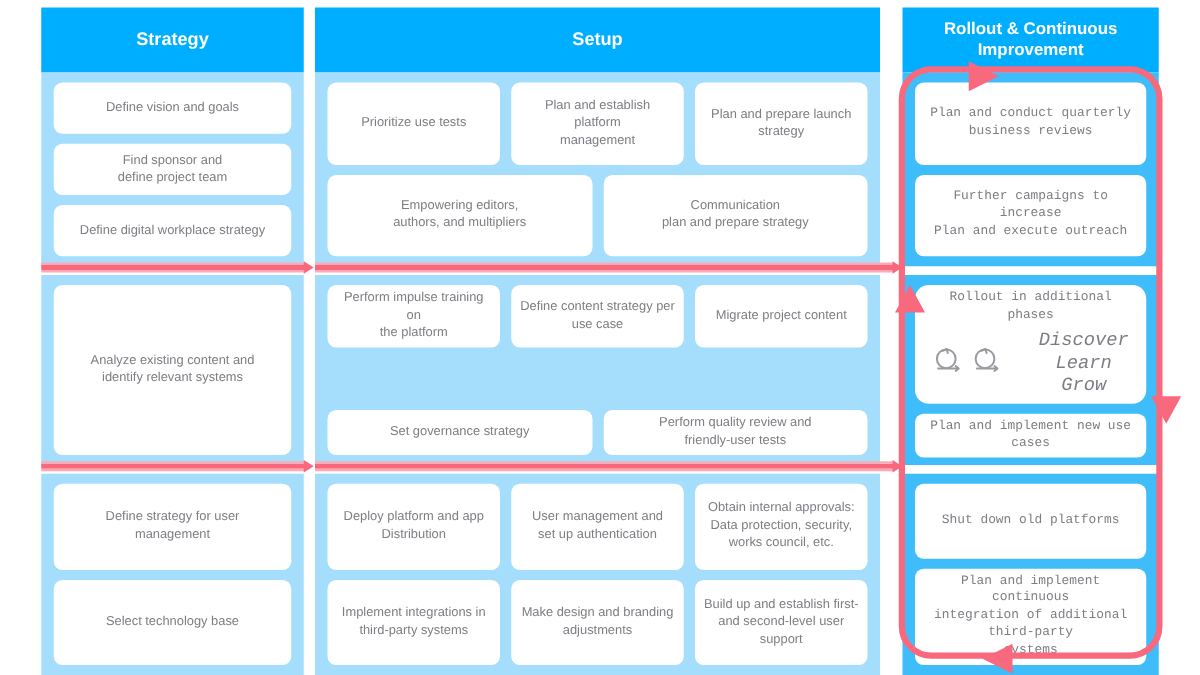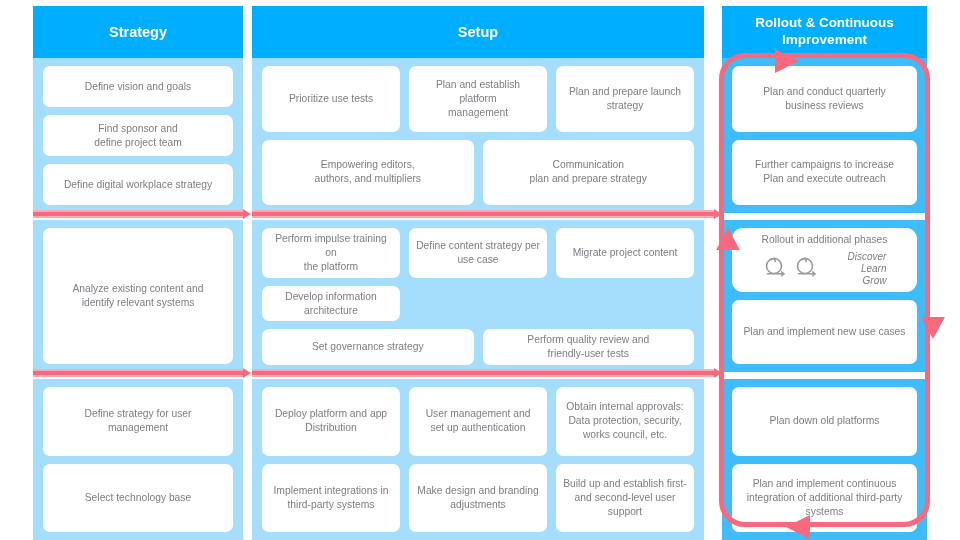--- a/index.html
+++ b/index.html
@@ -25,21 +25,21 @@
     text-align:center;
     color:#ffffff;font-weight:bold;font-size:14.5px;line-height:1.25;
     padding:0 6px;box-sizing:border-box;
   }
   #col-rollout .col-header{font-size:13.5px;}
 
   .col-body{position:absolute;left:0;right:0;top:52px;bottom:0;}
 
   
   .band{position:absolute;left:0;right:0;background:#A5DEFC;}
-  #col-rollout .band{background:#3FBDFA;}
+  #col-rollout .band{background:#3FBDFA;font-family:Liberation Mono, monospace;}
 
   .band-1{top:0px;height:155px;padding-left:16px;}
   .band-2{top:162px;height:152px;}
   .band-3{top:321px;height:161px;}
 
   .band-inner{position:absolute;inset:0;padding:8px 10px;box-sizing:border-box;
     display:flex;flex-direction:column;gap:8px;}
   .band-row{display:flex;gap:9px;flex:1;}
 
   .card{
@@ -50,21 +50,21 @@
     padding:4px 7px;box-sizing:border-box;
     flex:1;
   }
 
   
   .card-cycle{flex-direction:column;justify-content:center;gap:4px;border-radius:11px;}
   .cycle-title{color:#7d7d83;font-size:10.3px;}
   .cycle-row{display:flex;align-items:center;gap:7px;}
   .cycle-icons{display:flex;gap:5px;}
   .cycle-words{display:flex;flex-direction:column;font-style:italic;
-    color:#7d7d83;font-size:10px;line-height:1.22;text-align:right;margin-left:21px;}
+    color:#7d7d83;font-size:15px;line-height:1.22;text-align:center;margin-left:21px;}
 
   
   .harrow{position:absolute;height:10px;}
   .harrow .bar{position:absolute;left:0;right:7px;top:3px;height:4px;background:#F8697E;}
   .harrow .bar::before{content:"";position:absolute;left:0;right:0;top:-2px;height:2px;background:#FBAAB6;}
   .harrow .bar::after{content:"";position:absolute;left:0;right:0;bottom:-2px;height:2px;background:#FBAAB6;}
   .harrow .head{position:absolute;right:0;top:0;width:0;height:0;
     border-left:8px solid #F8697E;border-top:5px solid transparent;border-bottom:5px solid transparent;}
 
   #arrow-a-left{left:33px;width:218px;top:209px;}
@@ -152,21 +152,20 @@
       </div>
 
       <div class="band band-2">
         <div class="band-inner">
           <div class="band-row">
             <div class="card">Perform impulse training on<br>the platform</div>
             <div class="card">Define content strategy per<br>use case</div>
             <div class="card">Migrate project content</div>
           </div>
           <div class="band-row">
-            <div class="card">Develop information<br>architecture</div>
             <div class="card" style="background:transparent;"></div>
             <div class="card" style="background:transparent;"></div>
           </div>
           <div class="band-row">
             <div class="card">Set governance strategy</div>
             <div class="card">Perform quality review and<br>friendly-user tests</div>
           </div>
         </div>
       </div>
 
@@ -237,21 +236,21 @@
           </div>
           <div class="band-row">
               <div class="card">Plan and implement new use cases</div>
             </div>
         </div>
       </div>
 
       <div class="band band-3">
         <div class="band-inner">
           <div class="band-row">
-              <div class="card">Plan down old platforms</div>
+              <div class="card">Shut down old platforms</div>
             </div>
           <div class="band-row">
               <div class="card">Plan and implement continuous<br>integration of additional third-party<br>systems</div>
             </div>
         </div>
       </div>
 
     </div>
   </div>
 

